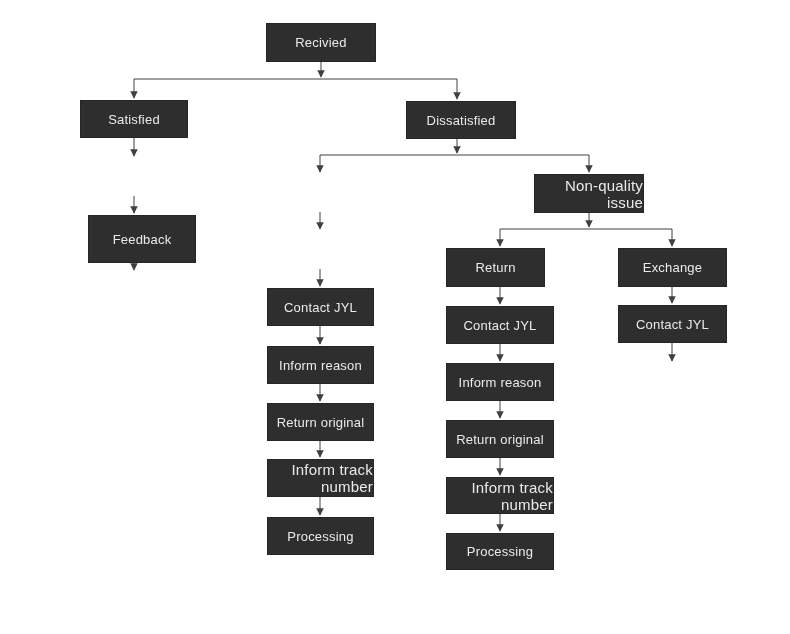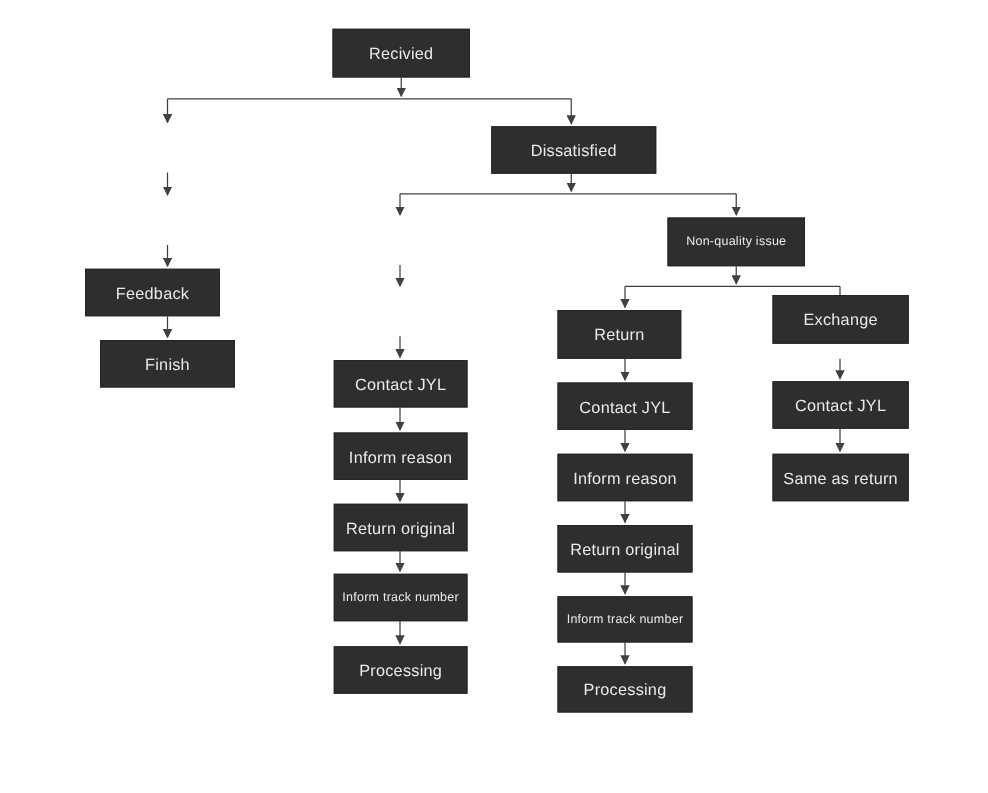--- a/index.html
+++ b/index.html
@@ -27,21 +27,21 @@
     color: var(--node-text, #eaeaea);
     display: flex;
     align-items: center;
     justify-content: center;
     font-size: 13px;
     letter-spacing: 0.2px;
     text-align: right;
     box-sizing: border-box;
     border: 1px solid #262626;
   }
-  .node.sm { font-size: 10px; }
+  .node.sm { font-size: 15px; }
 </style>
 </head>
 <body>
 
 <div id="canvas">
 
   <svg id="wires" width="790" height="634" viewBox="0 0 790 634">
     <defs>
       <marker id="arrowhead" viewBox="0 0 10 10" refX="9" refY="5" markerWidth="7.5" markerHeight="7.5" orient="auto-start-reverse">
         <path d="M0,0 L10,5 L0,10 z" fill="#404040"></path>
@@ -81,37 +81,36 @@
       <line x1="500" y1="458" x2="500" y2="475" marker-end="url(#arrowhead)"></line>
       <line x1="500" y1="514" x2="500" y2="531" marker-end="url(#arrowhead)"></line>
 
       <line x1="672" y1="287" x2="672" y2="303" marker-end="url(#arrowhead)"></line>
       <line x1="672" y1="343" x2="672" y2="361" marker-end="url(#arrowhead)"></line>
     </g>
   </svg>
 
   <div class="node" style="left:266px;top:23px;width:110px;height:39px">Recivied</div>
 
-  <div class="node" style="left:68px;top:215px;width:108px;height:38px">Feedback</div>
-  <div class="node" style="left:80px;top:272px;width:108px;height:38px">Finish</div>
+  <div class="node" style="left:80px;top:100px;width:108px;height:38px">Satisfied</div>
+  <div class="node" style="left:88px;top:215px;width:108px;height:48px">Feedback</div>
 
-  <div class="node" style="left:393px;top:101px;width:132px;height:38px">Dissatisfied</div>
+  <div class="node" style="left:406px;top:101px;width:110px;height:38px">Dissatisfied</div>
 
   <div class="node" style="left:267px;top:288px;width:107px;height:38px">Contact JYL</div>
   <div class="node" style="left:267px;top:346px;width:107px;height:38px">Inform reason</div>
   <div class="node" style="left:267px;top:403px;width:107px;height:38px">Return original</div>
   <div class="node sm" style="left:267px;top:459px;width:107px;height:38px">Inform track number</div>
   <div class="node" style="left:267px;top:517px;width:107px;height:38px">Processing</div>
 
   <div class="node sm" style="left:534px;top:174px;width:110px;height:39px">Non-quality issue</div>
 
   <div class="node" style="left:446px;top:248px;width:99px;height:39px">Return</div>
   <div class="node" style="left:446px;top:306px;width:108px;height:38px">Contact JYL</div>
   <div class="node" style="left:446px;top:363px;width:108px;height:38px">Inform reason</div>
   <div class="node" style="left:446px;top:420px;width:108px;height:38px">Return original</div>
   <div class="node sm" style="left:446px;top:477px;width:108px;height:37px">Inform track number</div>
   <div class="node" style="left:446px;top:533px;width:108px;height:37px">Processing</div>
 
-  <div class="node" style="left:618px;top:236px;width:109px;height:39px">Exchange</div>
+  <div class="node" style="left:618px;top:248px;width:109px;height:39px">Exchange</div>
   <div class="node" style="left:618px;top:305px;width:109px;height:38px">Contact JYL</div>
-  <div class="node" style="left:618px;top:363px;width:109px;height:38px">Same as return</div>
 
 </div>
 
 </body></html>

